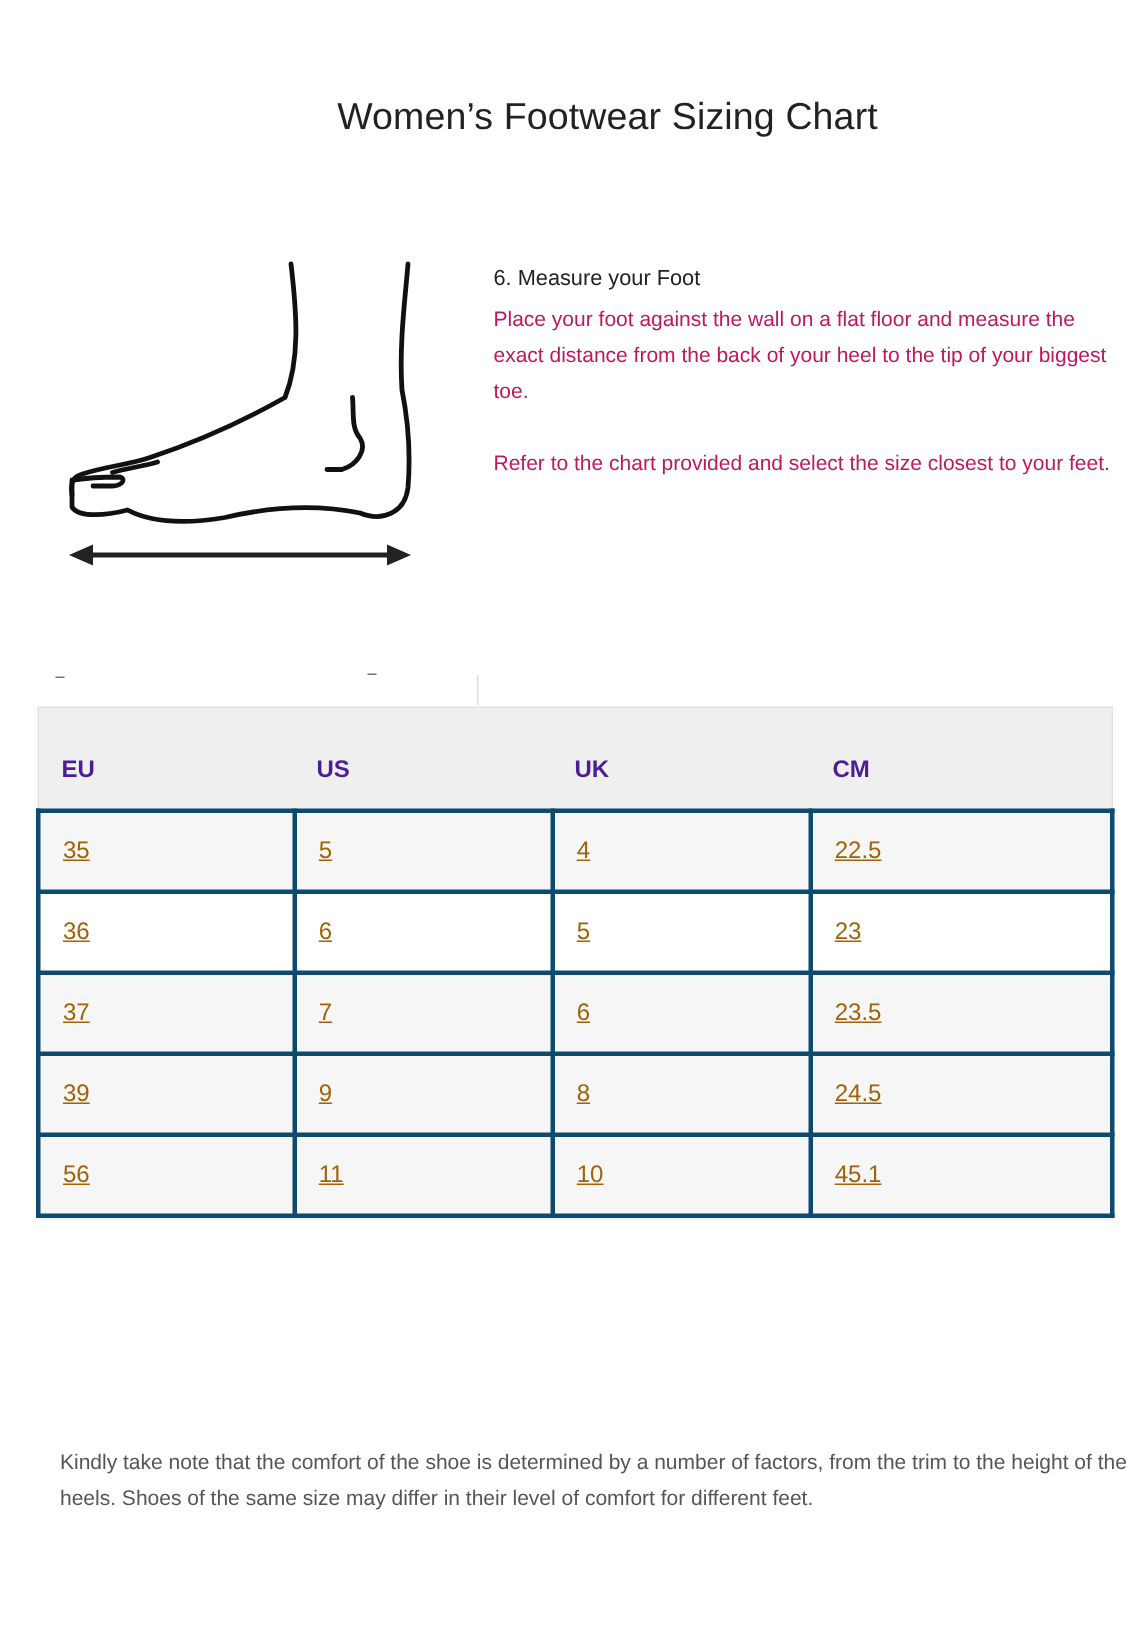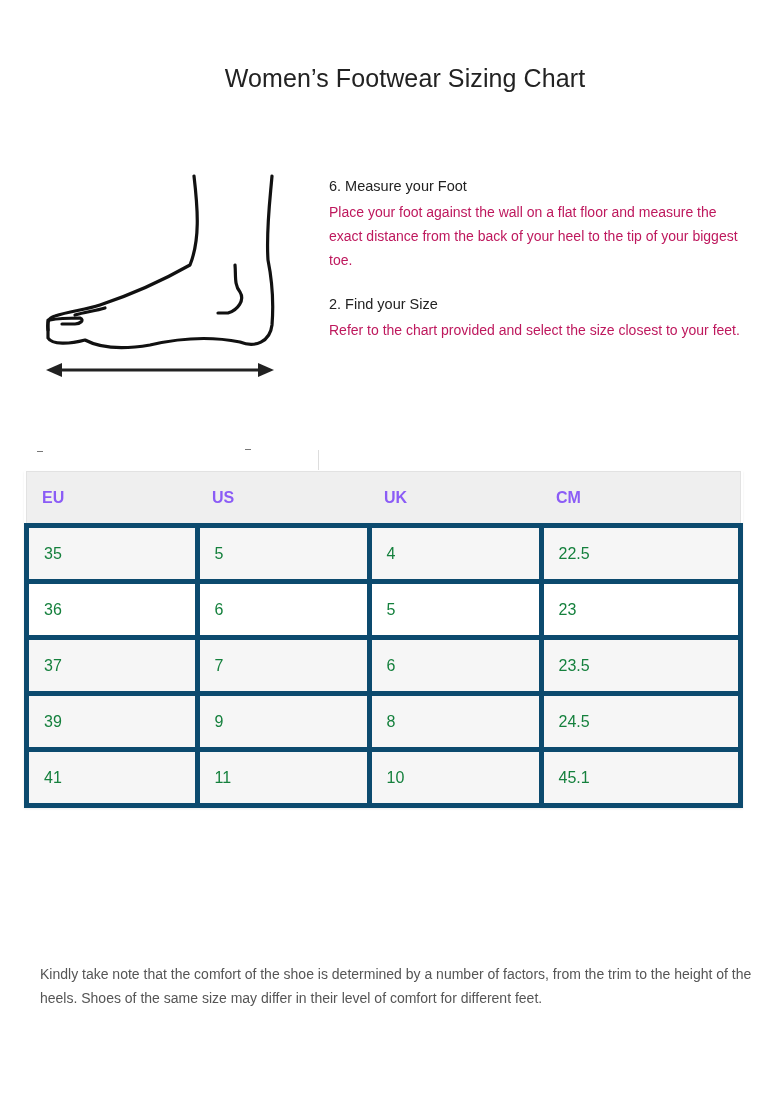--- a/index.html
+++ b/index.html
@@ -10,22 +10,22 @@
   .foot-illustration { position: absolute; left: 40px; top: 170px; width: 245px; height: 215px; }
   .instructions { position: absolute; left: 329px; top: 178px; width: 420px; }
   .step-title { font-size: 14.5px; color: #222; margin: 0 0 6px 0; }
   .step-body { font-size: 14px; color: #be185d; line-height: 24px; margin: 0; }
   .step + .step { margin-top: 24px; }
   .artifact-line { position: absolute; left: 318px; top: 450px; width: 1px; height: 20px; background: #ddd; }
   .artifact-mark { position: absolute; height: 1px; width: 6px; background: #777; }
   table.size-table { position: absolute; left: 24px; top: 471px; width: 719px;
                      border-collapse: collapse; font-size: 16px; }
   .size-table th { background: #efefef; text-align: left; font-weight: bold; height: 51px;
-                   padding: 0 0 0 15px; color: #8b5cf6; border-bottom: 1px solid #e2e2e2; font-size: 16px; }
-  .size-table td { height: 51px; padding: 0 0 0 15px; color: #15803d; border: 5px solid #0c4a6e; }
+                   padding: 16px 0 0 15px; color: #4c1d95; border-bottom: 1px solid #e2e2e2; font-size: 16px; }
+  .size-table td { height: 51px; padding: 0 0 0 15px; color: #a16207; border: 3px solid #0c4a6e; text-decoration: underline; }
   .size-table tr.odd td { background: #f6f6f6; }
   .size-table tr.even td { background: #ffffff; }
   .size-table { border: 1px solid #e2e2e2; box-shadow: 0 1px 2px rgba(0,0,0,0.08); }
   .note { position: absolute; left: 24px; top: 946px; width: 730px; font-size: 14px;
           color: #555; line-height: 24px; margin: 16px; }
 </style>
 </head>
 <body>
 
 <h1 class="title" style="margin:0;font-weight:normal;">Women’s Footwear Sizing Chart</h1>
@@ -48,21 +48,20 @@
     <polygon points="234,200 218,193 218,207" fill="#222"></polygon>
   </g>
 </svg>
 
 <div class="instructions">
   <div class="step">
     <p class="step-title">6. Measure your Foot</p>
     <p class="step-body">Place your foot against the wall on a flat floor and measure the exact distance from the back of your heel to the tip of your biggest toe.</p>
   </div>
   <div class="step">
-    <p class="step-title">2. Find your Size</p>
     <p class="step-body">Refer to the chart provided and select the size closest to your feet.</p>
   </div>
 </div>
 
 <div class="artifact-line"></div>
 <div class="artifact-mark" style="left:37px;top:451px;"></div>
 <div class="artifact-mark" style="left:245px;top:449px;"></div>
 
 <table class="size-table">
   <thead>
@@ -92,21 +91,21 @@
       <td>6</td>
       <td>23.5</td>
     </tr>
     <tr class="odd">
       <td>39</td>
       <td>9</td>
       <td>8</td>
       <td>24.5</td>
     </tr>
     <tr class="odd">
-      <td>41</td>
+      <td>56</td>
       <td>11</td>
       <td>10</td>
       <td>45.1</td>
     </tr>
   </tbody>
 </table>
 
 <p class="note">Kindly take note that the comfort of the shoe is determined by a number of factors, from the trim to the height of the heels. Shoes of the same size may differ in their level of comfort for different feet.</p>
 
 </body></html>

